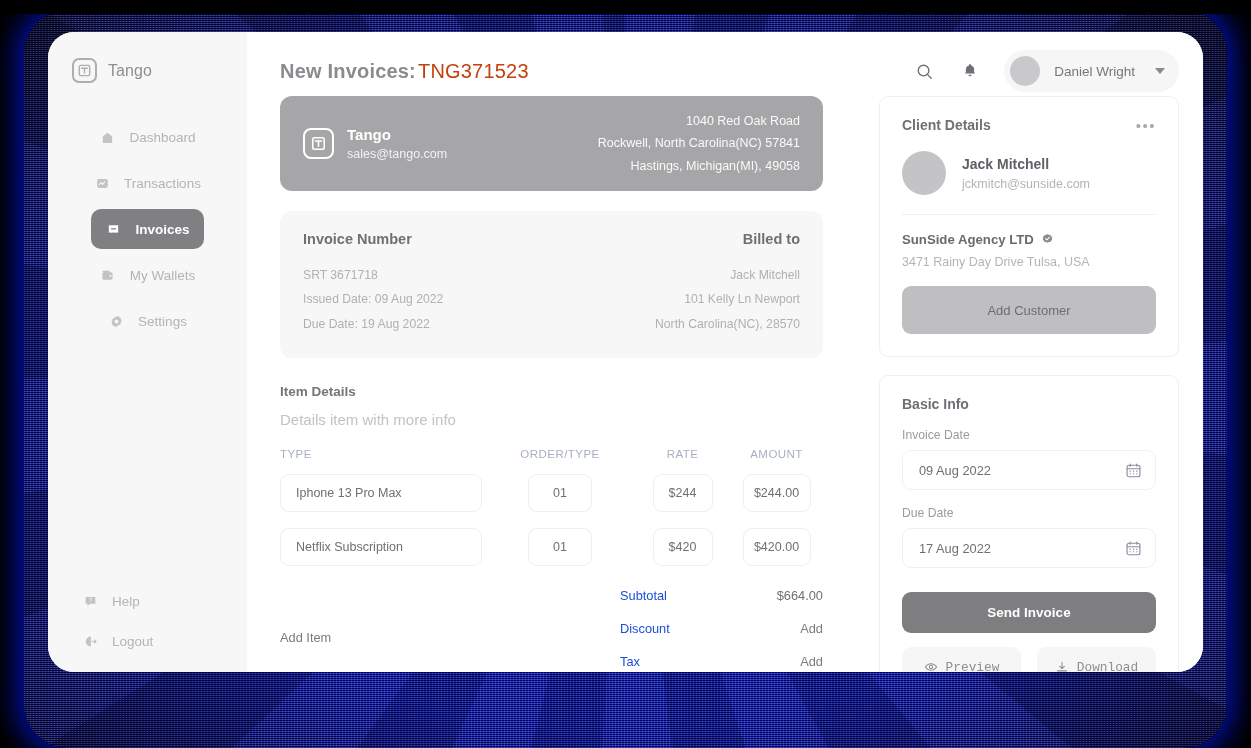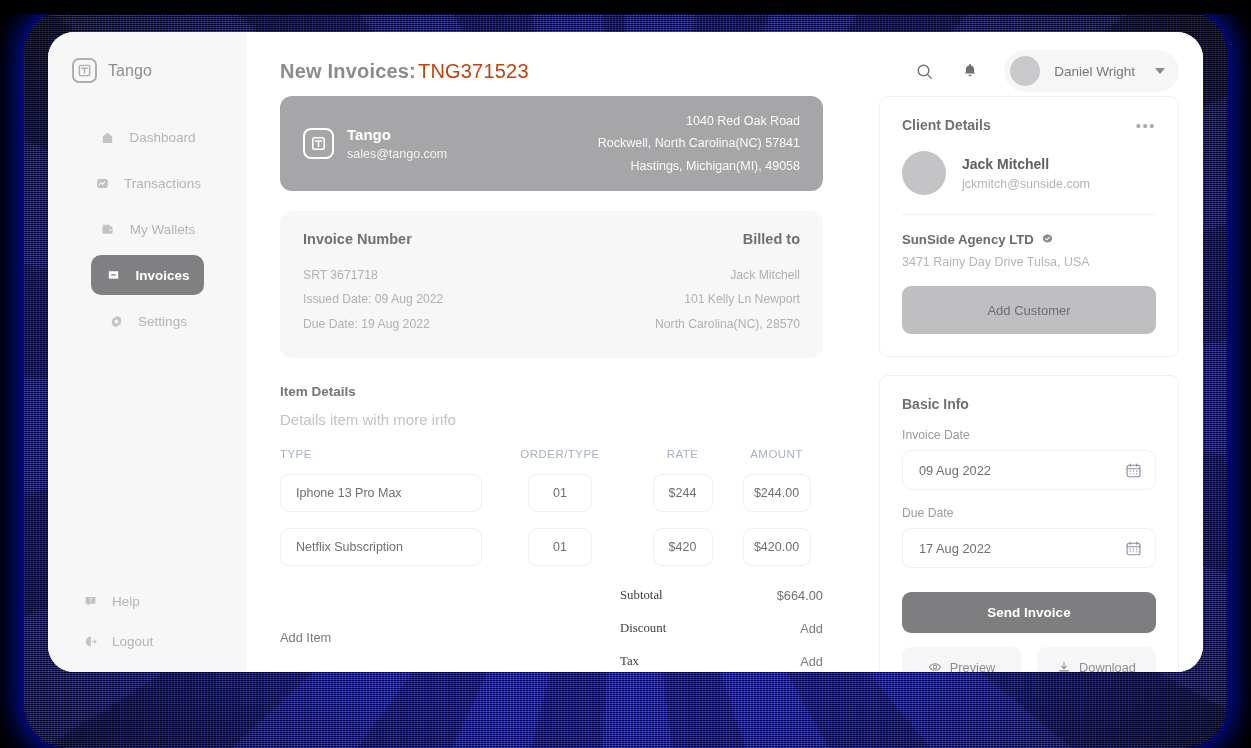--- a/index.html
+++ b/index.html
@@ -171,21 +171,21 @@
   }
   .fld.name { width: 202px; padding-left: 15px; }
   .fld.qty  { width: 64px; margin: 0 auto; justify-content: center; }
   .fld.rate { width: 60px; margin: 0 auto; justify-content: center; }
   .fld.amt  { width: 68px; margin: 0 auto; justify-content: center; }
 
   .foot-row { margin-top: 22px; }
   .add-item { font-size: 12.8px; color: #7a7a80; cursor: pointer; width: 340px; }
   .totals { flex: 1; }
   .total-line { display: flex; justify-content: space-between; font-size: 12.8px; color: #7c7c82; margin-bottom: 18px; }
-  .total-line .tl-label { color: #404040; font-family: Liberation Serif, serif; }
+  .total-line .tl-label { color: #1d4ed8; }
   .total-line .tl-val { color: #6f6f75; }
   .total-line .tl-val.add { color: #7c7c82; }
 
   
   .card {
     border: 1px solid #f0f0f2;
     border-radius: 9px;
     background: #fff;
     padding: 20px 22px 22px;
   }
@@ -220,21 +220,21 @@
     margin-top: 24px; width: 100%; height: 41px;
     background: #7e7e81; border: none; border-radius: 9px;
     color: #ffffff; font-size: 13.5px; font-weight: bold; cursor: pointer;
     font-family: "Liberation Sans", sans-serif;
   }
   .btn-row { display: flex; gap: 16px; margin-top: 14px; }
   .btn-ghost {
     flex: 1; height: 40px; background: #f6f6f7; border: none; border-radius: 9px;
     color: #8d8d93; font-size: 12.8px; cursor: pointer;
     display: flex; align-items: center; justify-content: center; gap: 8px;
-    font-family: Liberation Sans, sans-serif;
+    font-family: Liberation Mono, monospace;
   }
   .btn-ghost .bi { width: 14px; height: 14px; }
 </style>
 </head>
 <body>
 
 <div id="stage">
 
   <div class="glow"></div>
   <div class="glow-mask-top"></div>
@@ -267,39 +267,39 @@
         <div class="nav-item">
           <span class="ic">
             <svg width="15" height="15" viewBox="0 0 16 16">
               <rect x="2.3" y="3.3" width="11.4" height="9.4" rx="2.2" fill="currentColor"></rect>
               <path d="M4.6 9.2l1.9-2.1 1.7 1.8 2.2-2.6" stroke="#f7f7f8" stroke-width="1.2" fill="none" stroke-linecap="round"></path>
             </svg>
           </span>
           <span>Transactions</span>
         </div>
 
+        <div class="nav-item active">
+          <span class="ic">
+            <svg width="15" height="15" viewBox="0 0 16 16">
+              <path d="M3 3.4h10v8.4l-1.3-.9-1.2.9-1.2-.9-1.3.9-1.2-.9-1.3.9L4.3 11 3 11.8V3.4Z" fill="currentColor"></path>
+              <rect x="5.2" y="6.6" width="5.6" height="1.3" rx=".6" fill="#808083"></rect>
+            </svg>
+          </span>
+          <span>Invoices</span>
+        </div>
+
         <div class="nav-item">
           <span class="ic">
             <svg width="15" height="15" viewBox="0 0 16 16">
               <path d="M2.6 4.6c0-.9.7-1.6 1.6-1.6h6.2v2H4.2c-.9 0-1.6-.3-1.6-.4Z" fill="currentColor"></path>
               <rect x="2.6" y="4.4" width="10.8" height="8.2" rx="1.8" fill="currentColor"></rect>
               <circle cx="11.2" cy="8.6" r="1.1" fill="#f7f7f8"></circle>
             </svg>
           </span>
           <span>My Wallets</span>
-        </div>
-
-        <div class="nav-item active">
-          <span class="ic">
-            <svg width="15" height="15" viewBox="0 0 16 16">
-              <path d="M3 3.4h10v8.4l-1.3-.9-1.2.9-1.2-.9-1.3.9-1.2-.9-1.3.9L4.3 11 3 11.8V3.4Z" fill="currentColor"></path>
-              <rect x="5.2" y="6.6" width="5.6" height="1.3" rx=".6" fill="#808083"></rect>
-            </svg>
-          </span>
-          <span>Invoices</span>
         </div>
 
         <div class="nav-item">
           <span class="ic">
             <svg width="15" height="15" viewBox="0 0 16 16" fill="currentColor">
               <path d="M8 1.8l1.2 1.1 1.6-.4.6 1.5 1.5.6-.4 1.6 1.1 1.2-1.1 1.2.4 1.6-1.5.6-.6 1.5-1.6-.4L8 14.2l-1.2-1.1-1.6.4-.6-1.5-1.5-.6.4-1.6L2.4 8.6 3.5 7.4l-.4-1.6 1.5-.6.6-1.5 1.6.4L8 1.8Z"></path>
               <circle cx="8" cy="8" r="2.1" fill="#f7f7f8"></circle>
             </svg>
           </span>
           <span>Settings</span>

